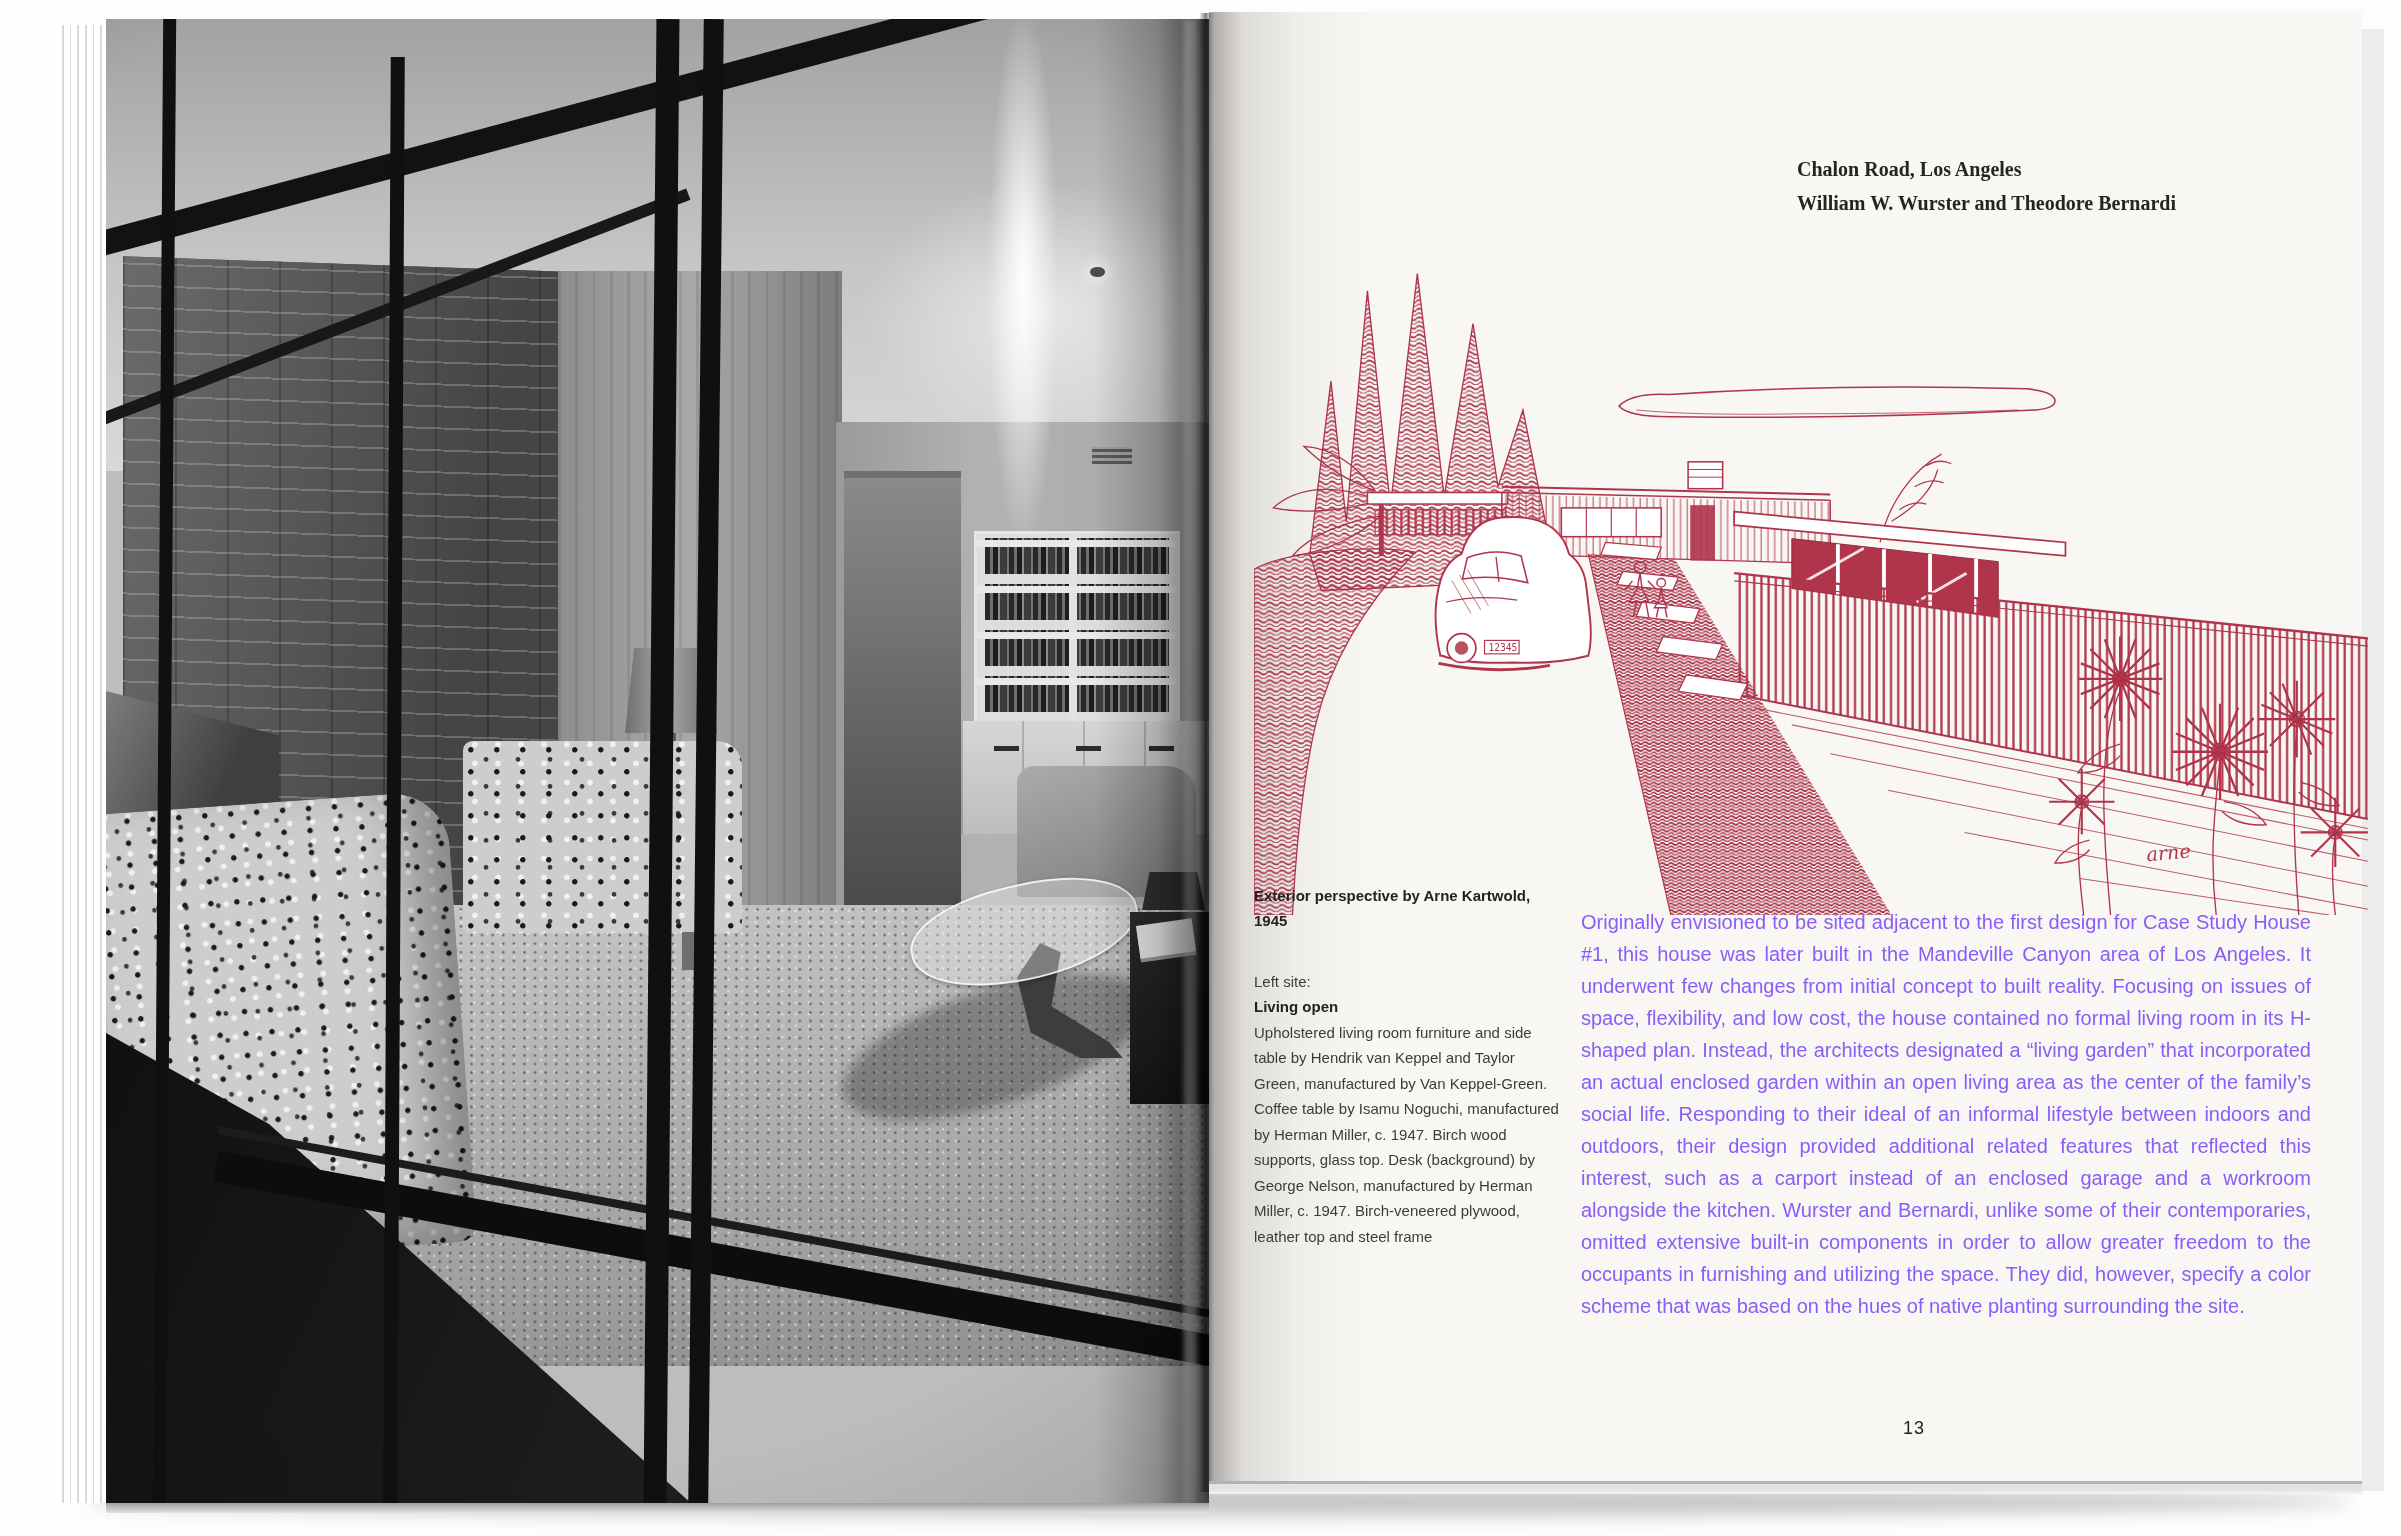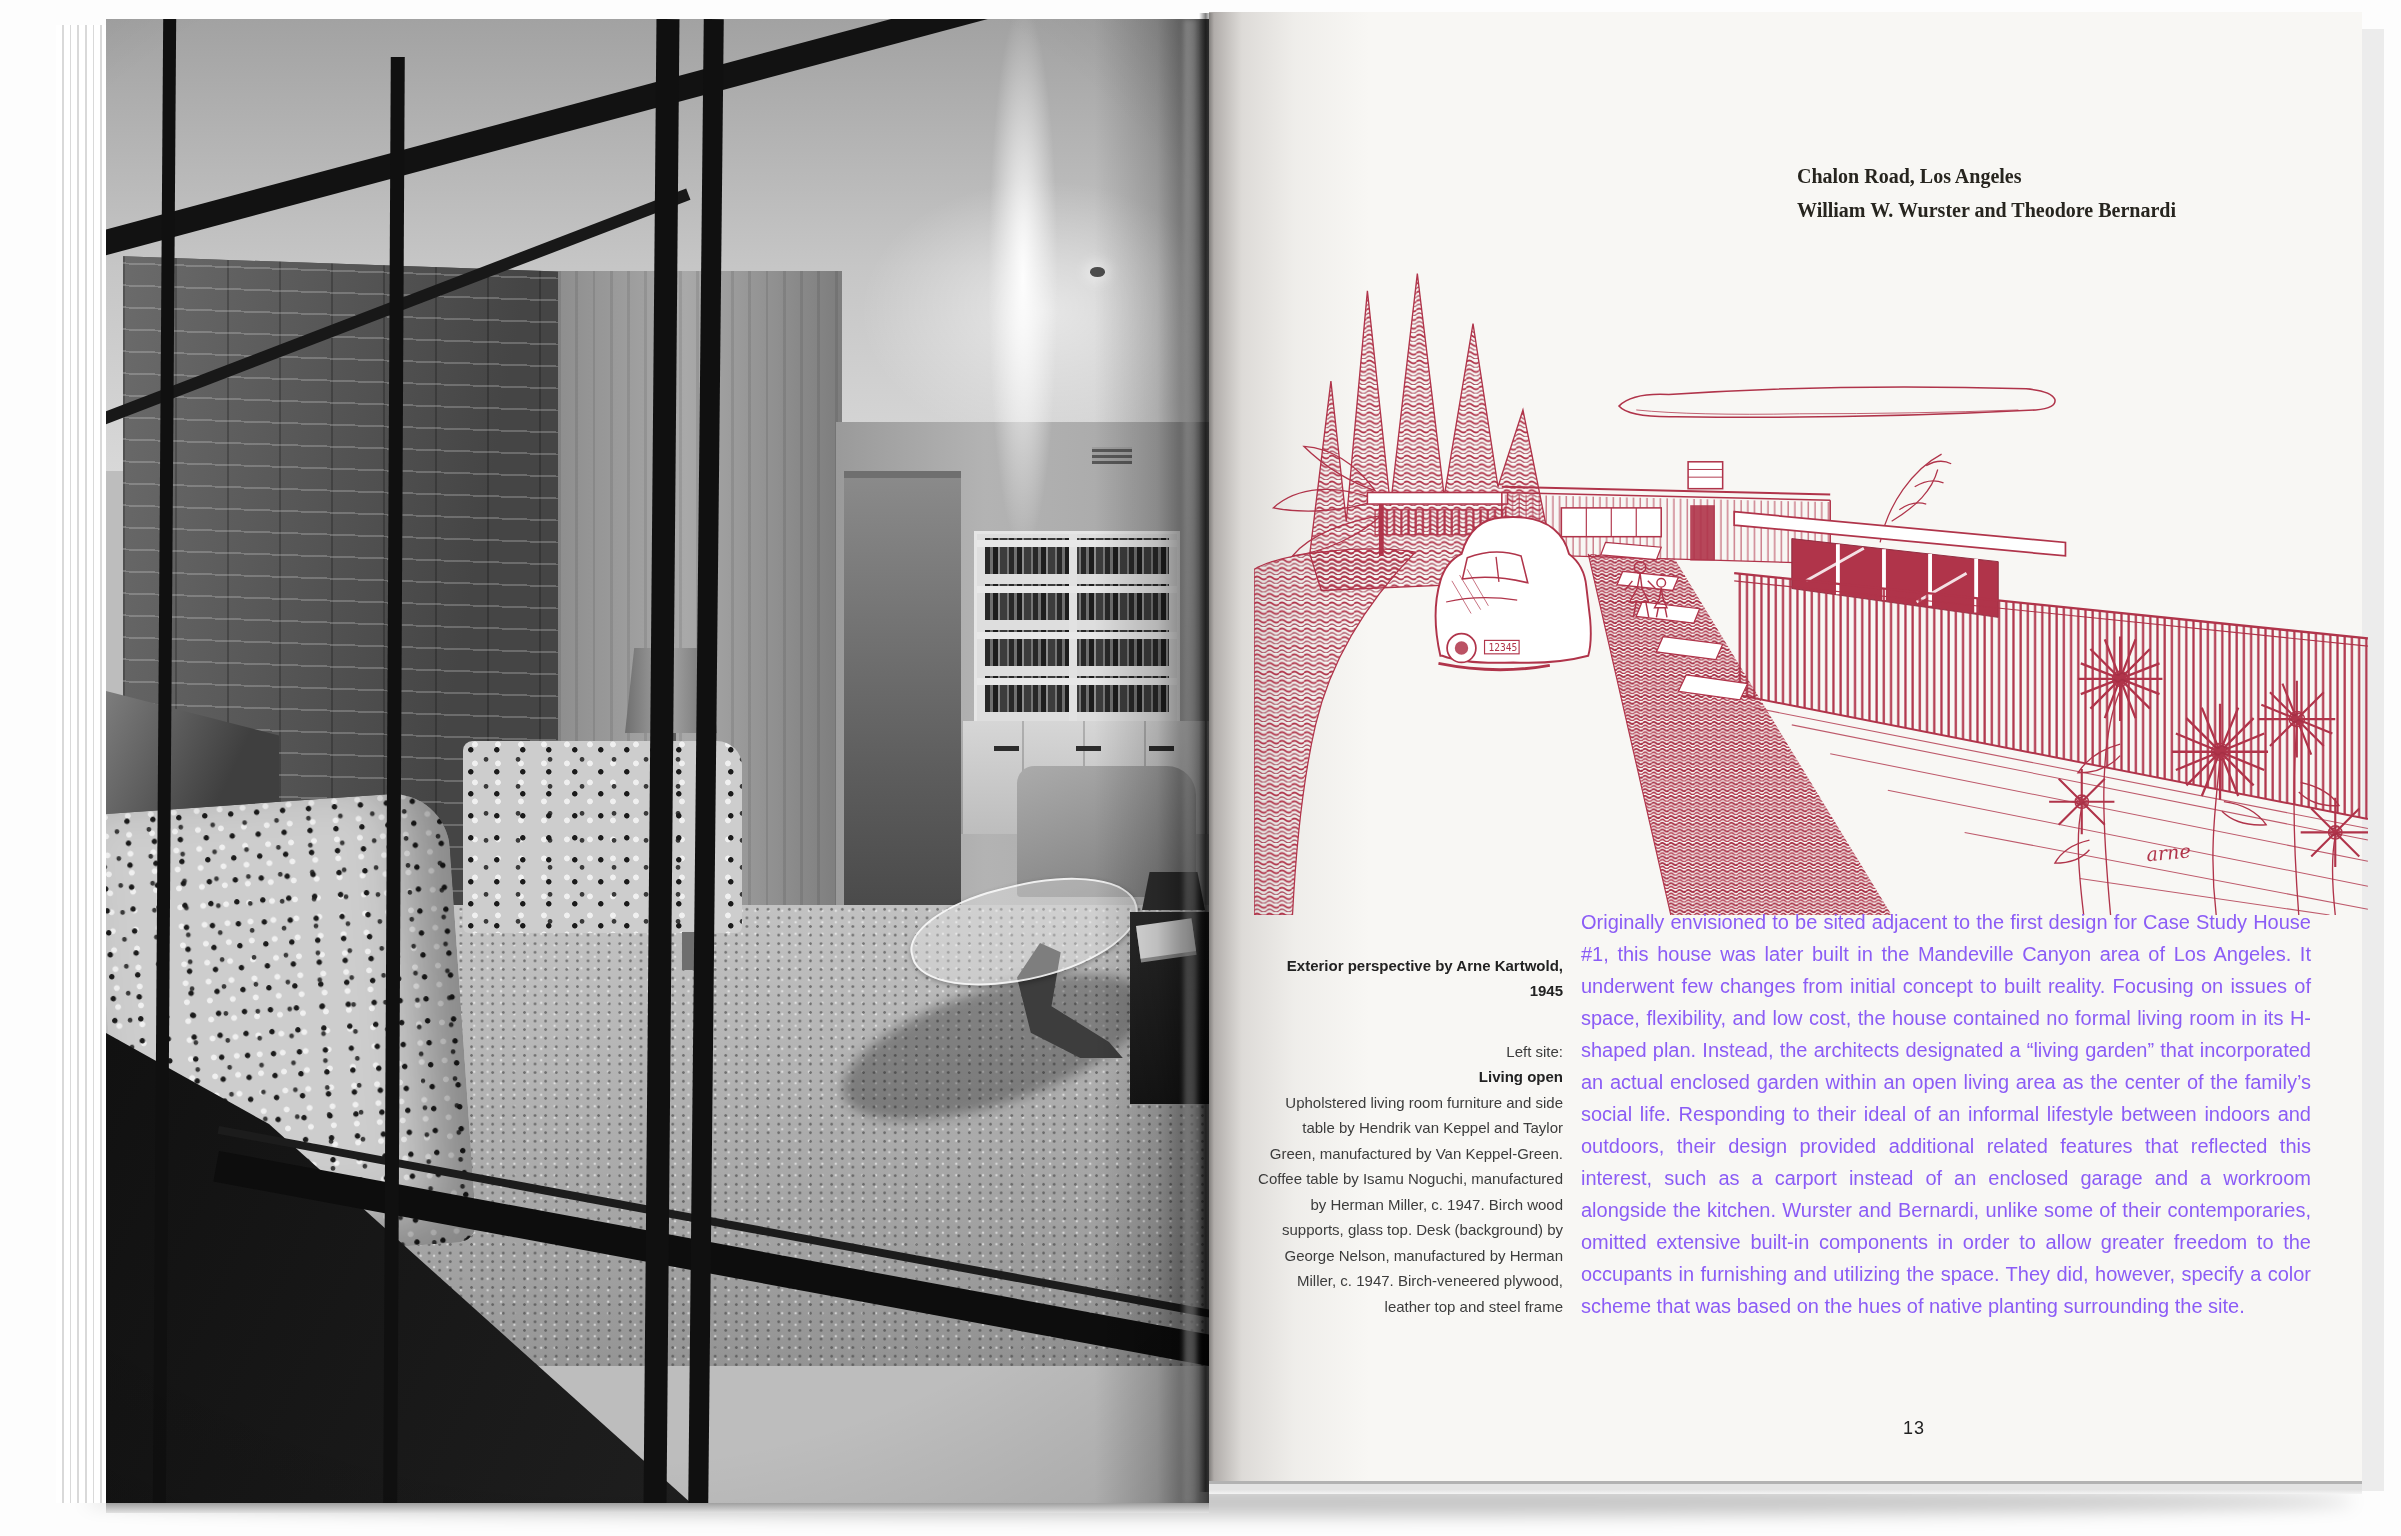--- a/index.html
+++ b/index.html
@@ -36,25 +36,25 @@
   #gutter-shade{left:0;top:0;width:163px;height:100%;background:
      linear-gradient(90deg,rgba(40,30,28,.38),rgba(80,70,66,.16) 33px,rgba(120,110,105,.07) 86px,rgba(0,0,0,0) 161px);}
   #gutter-crease{left:1199px;top:13.4px;width:15.4px;height:1479px;background:
      linear-gradient(90deg,rgba(0,0,0,0),rgba(0,0,0,.5) 45%,rgba(0,0,0,.28) 60%,rgba(0,0,0,0));}
 
   #title-block{left:377px;top:108px;white-space:nowrap;color:#27251f;font-family:"Liberation Serif","DejaVu Serif",serif;}
   #title-years{font-size:41px;letter-spacing:1.9px;}
   #title-sep{font-size:20px;font-family:"DejaVu Sans",sans-serif;vertical-align:5.8px;margin:0 6.7px 0 9.6px;color:#27251f;}
   #title-code{font-size:43px;letter-spacing:1.9px;}
   #subtitle-block{left:588px;top:140px;font-family:"Liberation Serif","DejaVu Serif",serif;
-     font-weight:bold;font-size:20px;line-height:34px;color:#27251f;margin-top:7px;}
+     font-weight:bold;font-size:20px;line-height:34px;color:#27251f;}
 
   #illustration-box{left:45px;top:252px;width:1114px;height:651px;}
 
-  #caption-block{left:45px;top:941px;width:309px;font-size:15px;line-height:25.5px;color:#3c3c3c;text-align:right;}
+  #caption-block{left:45px;top:871px;width:309px;font-size:15px;line-height:25.5px;color:#3c3c3c;}
   .cap-bold{font-weight:bold;color:#222;}
   #caption-credit{margin-bottom:35px;}
   #body-text{left:372px;top:894px;width:730px;font-size:20px;line-height:32px;
      text-align:justify;color:#8b5cf6;}
   #page-number{left:694px;top:1406px;font-size:18px;color:#222;letter-spacing:1px;}
 </style>
 </head>
 <body>
 
 <div id="canvas">

